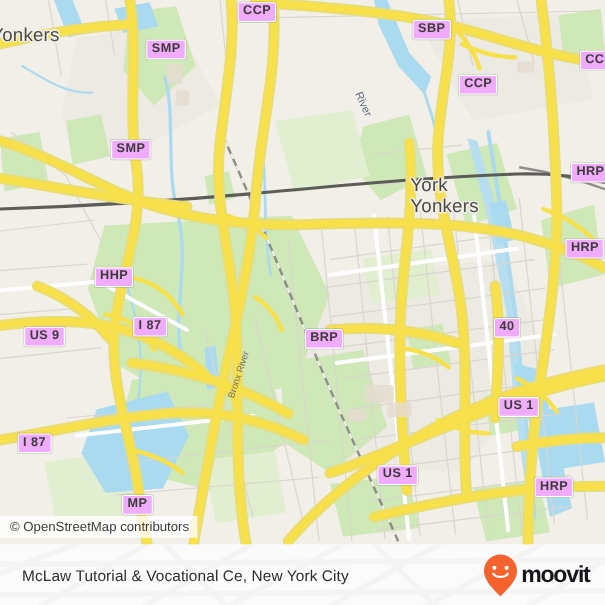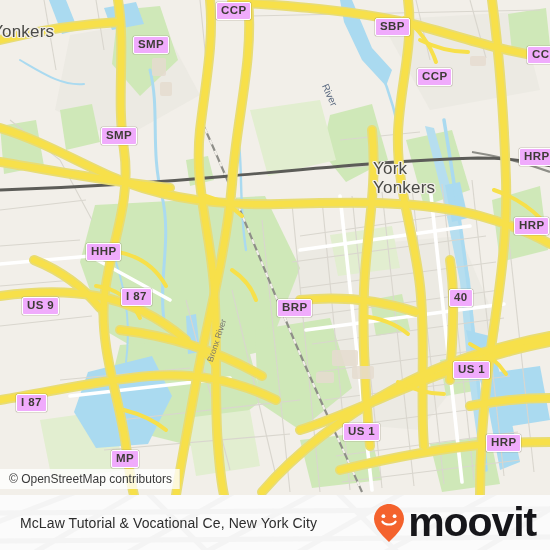--- a/index.html
+++ b/index.html
@@ -167,21 +167,21 @@
     position: absolute;
     right: 14px;
     top: 50%;
     transform: translateY(-50%);
     display: flex;
     align-items: center;
     gap: 2px;
   }
   .brand-name {
     color: #16161a;
-    font-size: 41px;
+    font-size: 21px;
     font-weight: bold;
     letter-spacing: -1.1px;
     line-height: 31px;
   }
 </style>
 </head>
 <body>
 
 <div class="screen">
 

